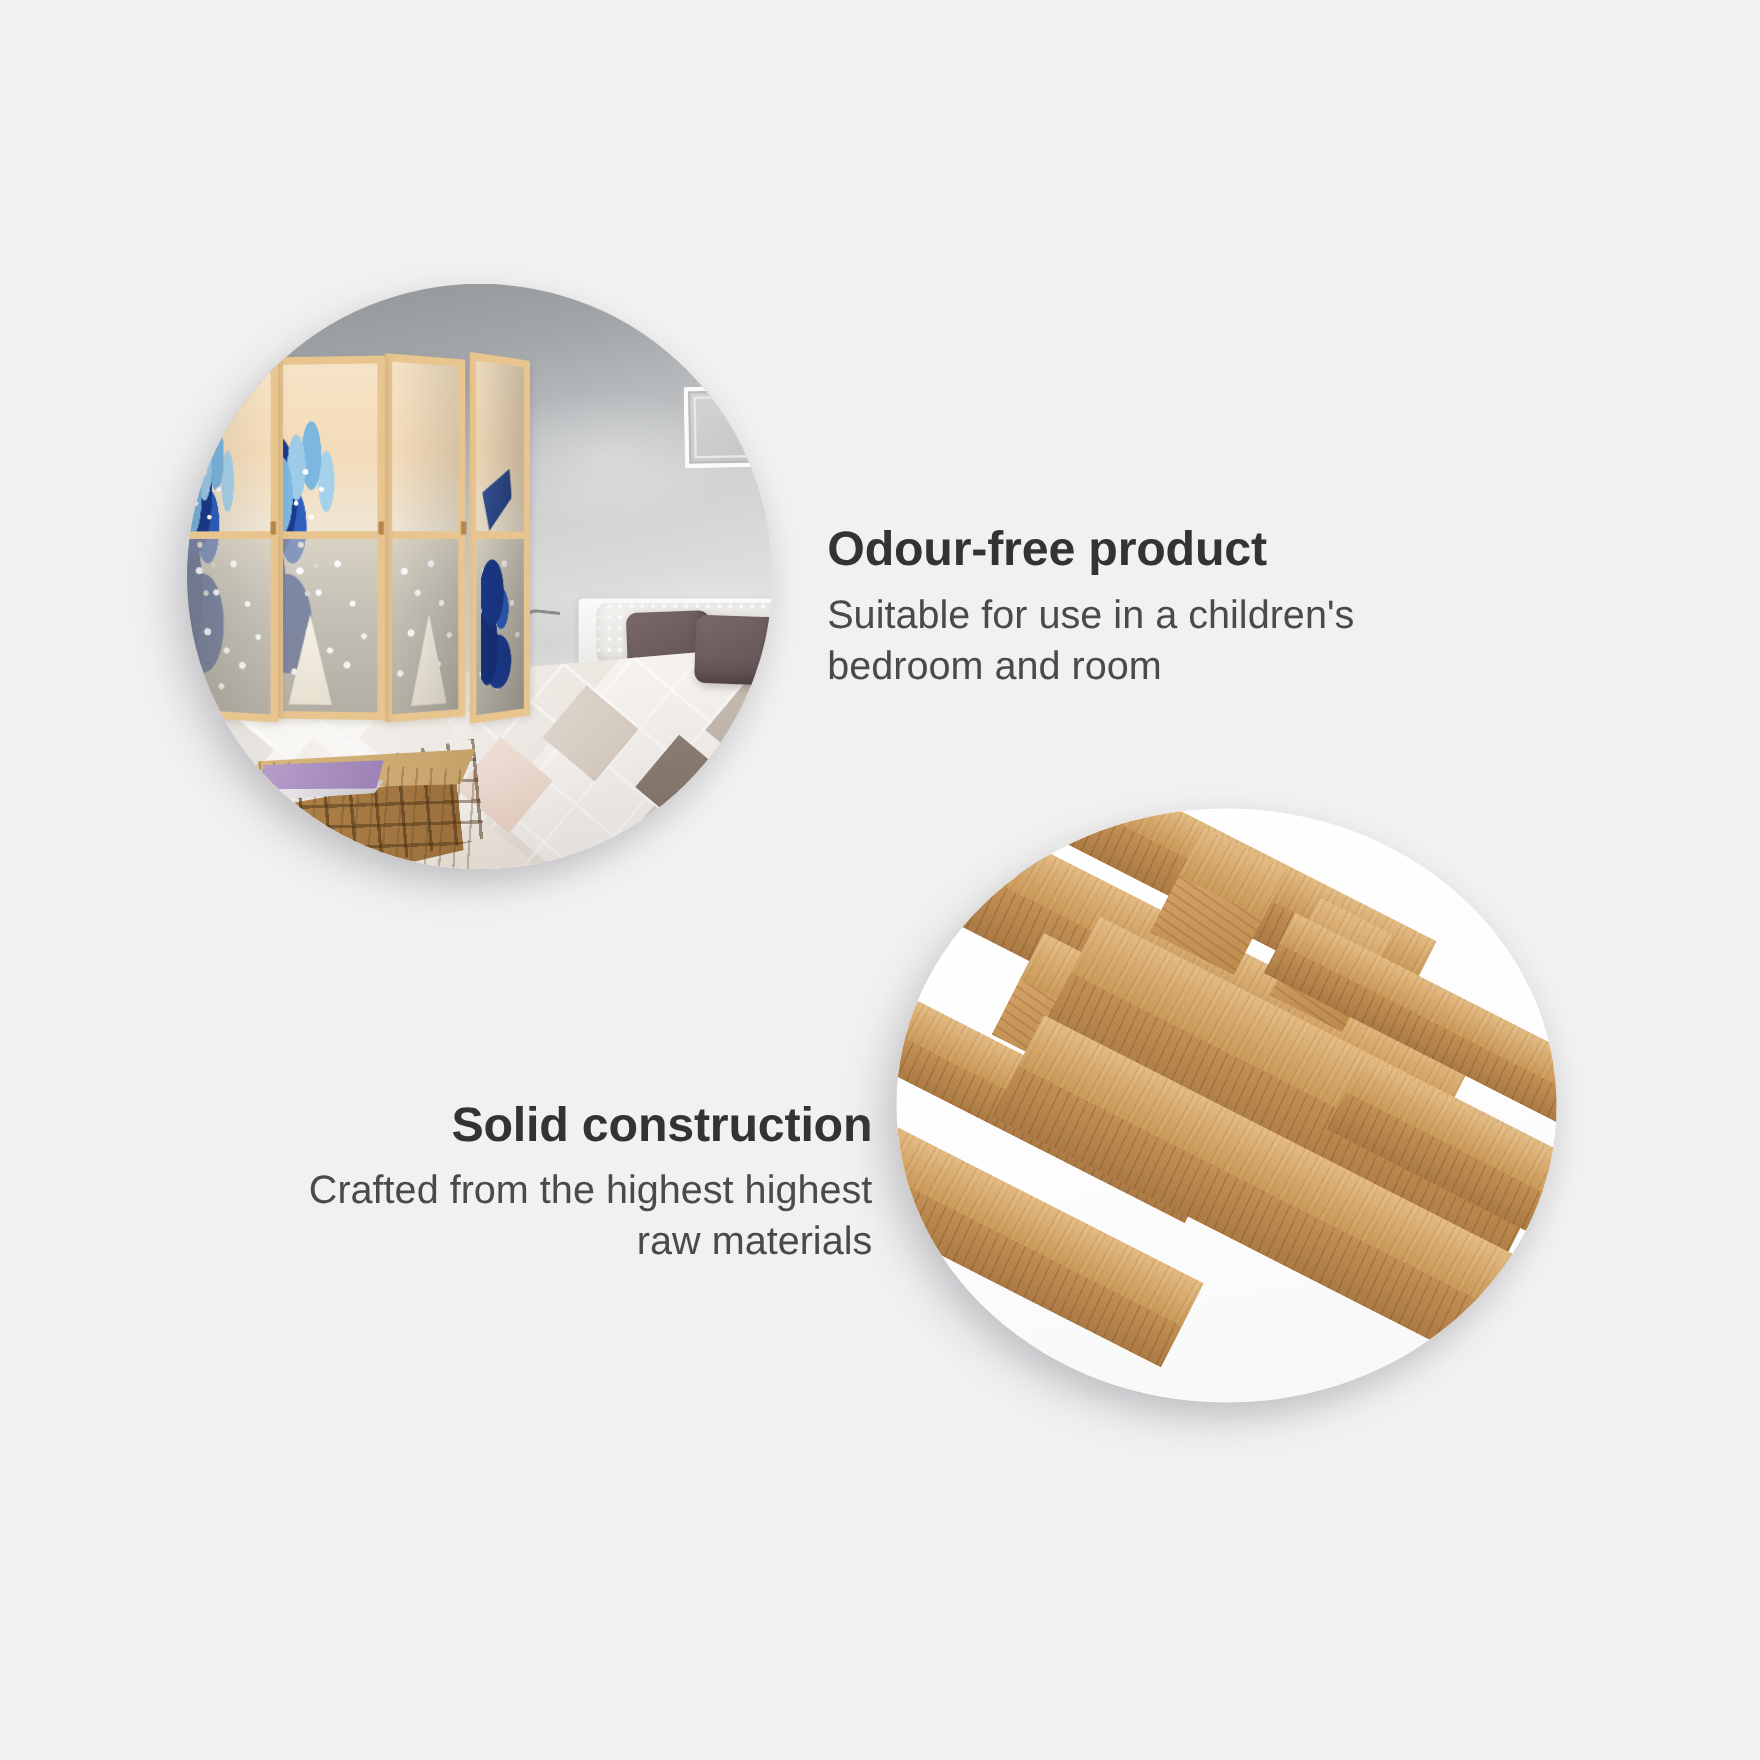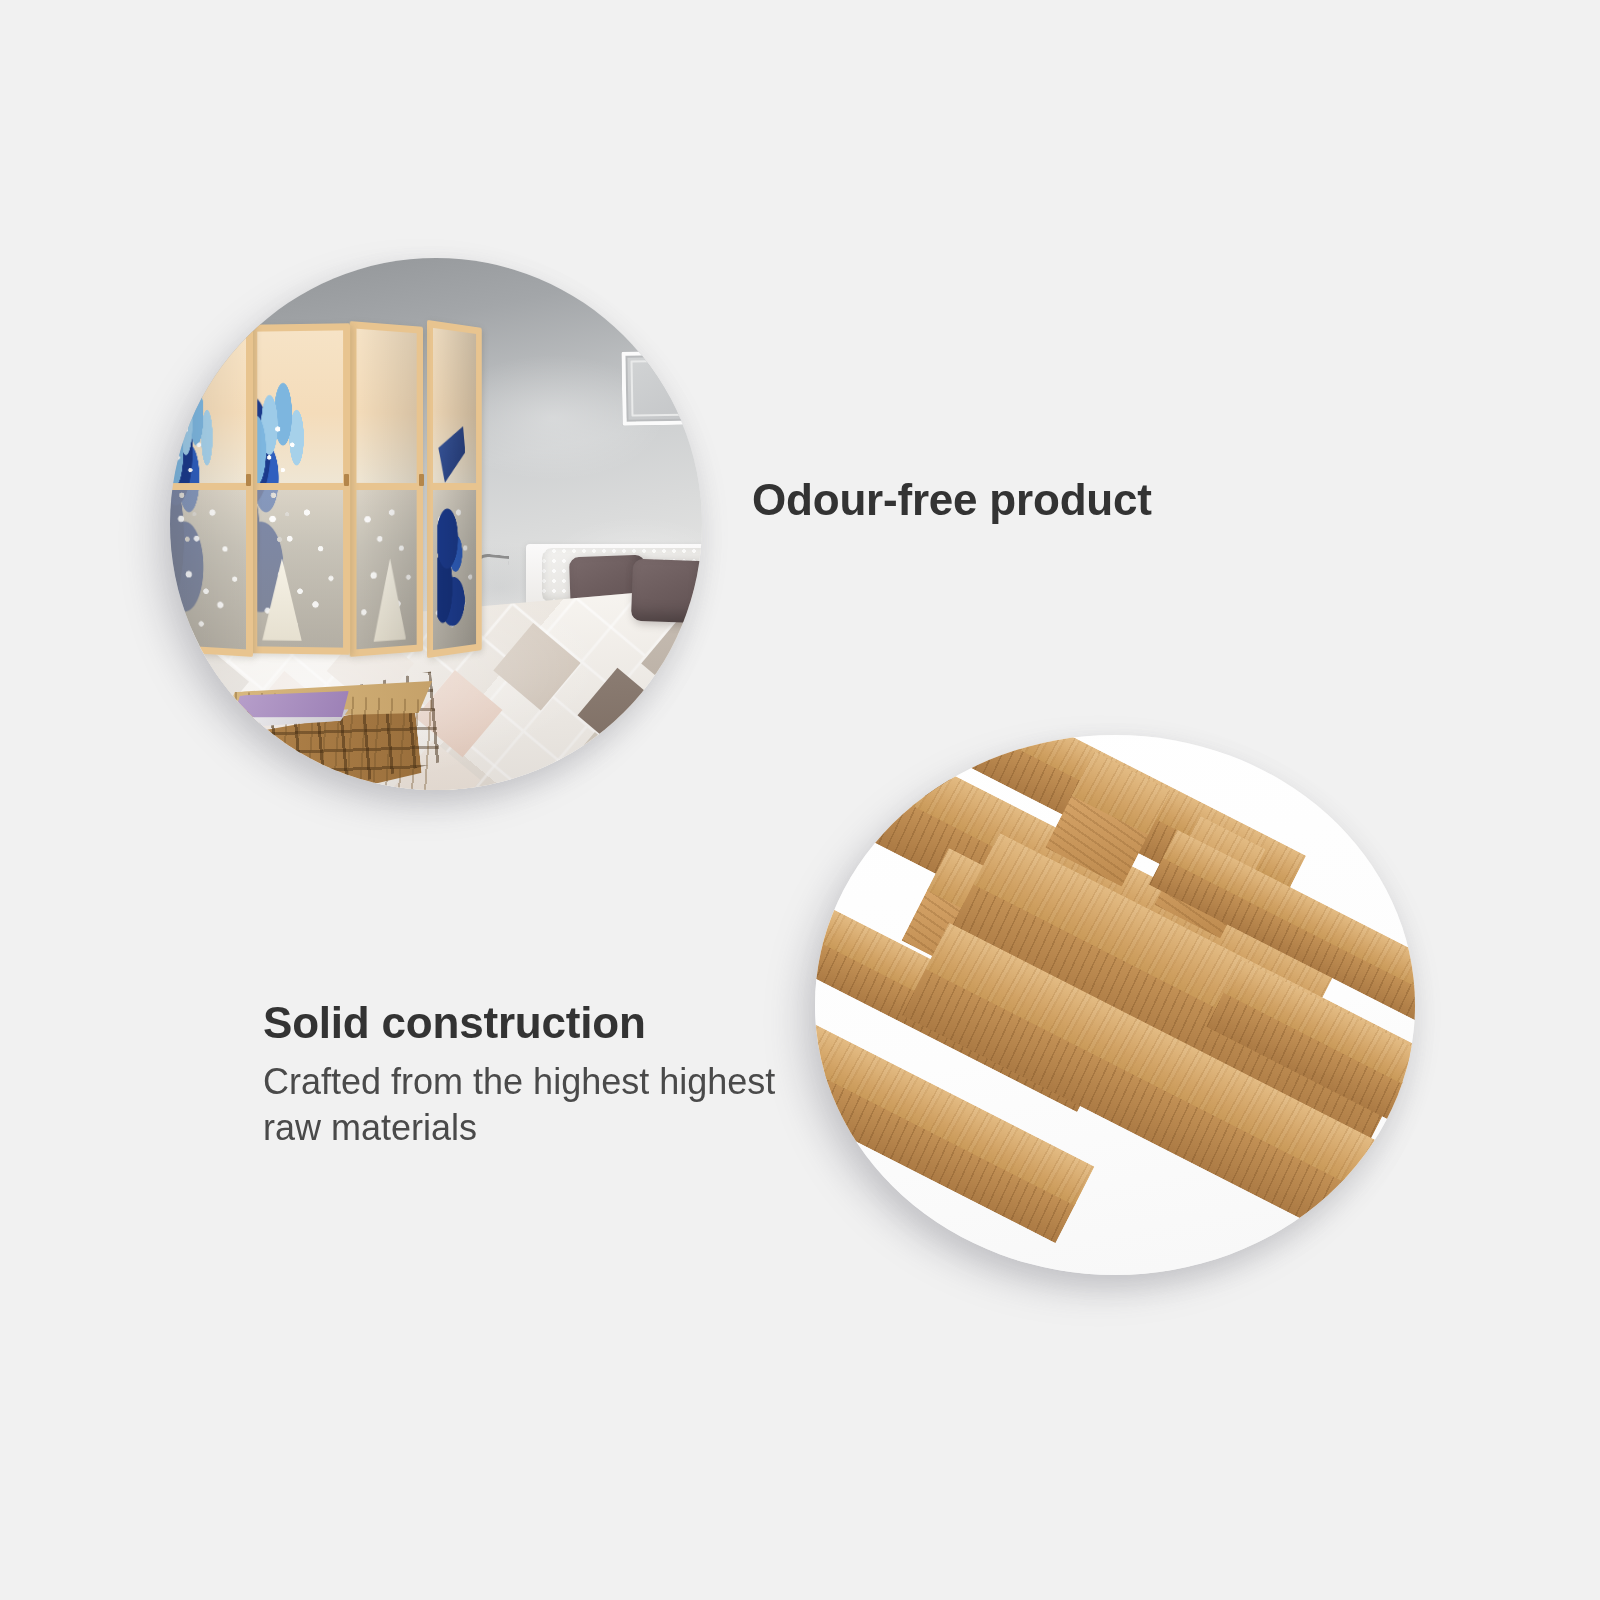--- a/index.html
+++ b/index.html
@@ -346,20 +346,21 @@
   }
 
   #text-odour {
     left: 752px; top: 475px;
     width: 520px;
     text-align: left;
   }
   #text-solid {
     left: 263px; top: 998px;
     width: 530px;
+    text-align: right;
   }
 </style>
 </head>
 <body>
 
 <div class="canvas">
 
   <div class="feature">
 
     <div class="medallion" id="medallion-bedroom">
@@ -437,20 +438,21 @@
           <div class="chest-top"></div>
           <div class="chest-top-slats"></div>
           <div class="purple-item-edge"></div>
           <div class="purple-item"></div>
         </div>
       </div>
     </div>
 
     <div class="text-block" id="text-odour">
       <div class="feature-title">Odour-free product</div>
+      <div class="feature-desc">Suitable for use in a children's bedroom and room</div>
     </div>
   </div>
 
   <div class="feature">
 
     <div class="text-block" id="text-solid">
       <div class="feature-title">Solid construction</div>
       <div class="feature-desc">Crafted from the highest highest raw materials</div>
     </div>
 

